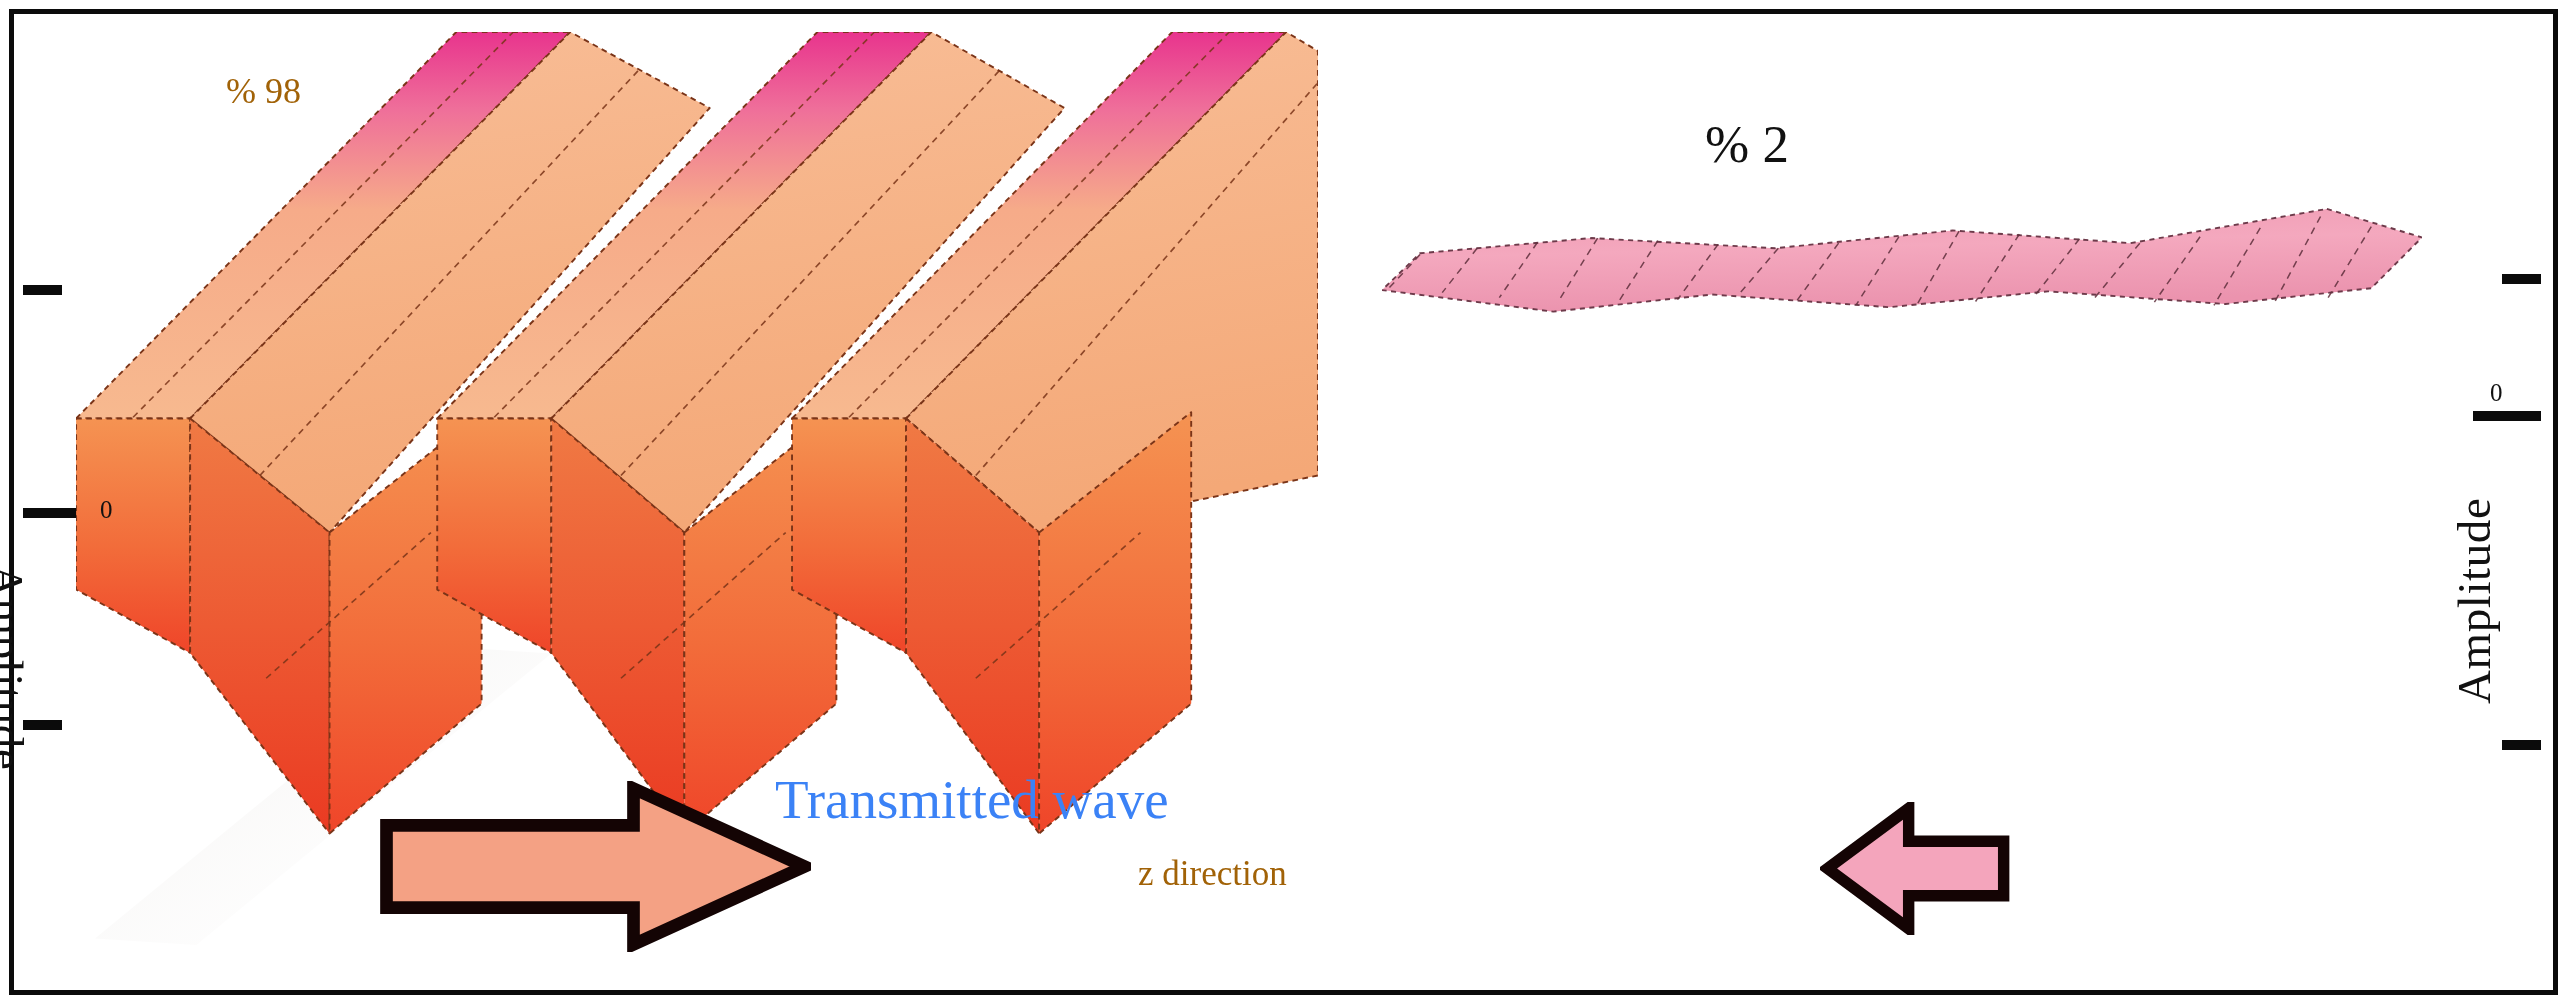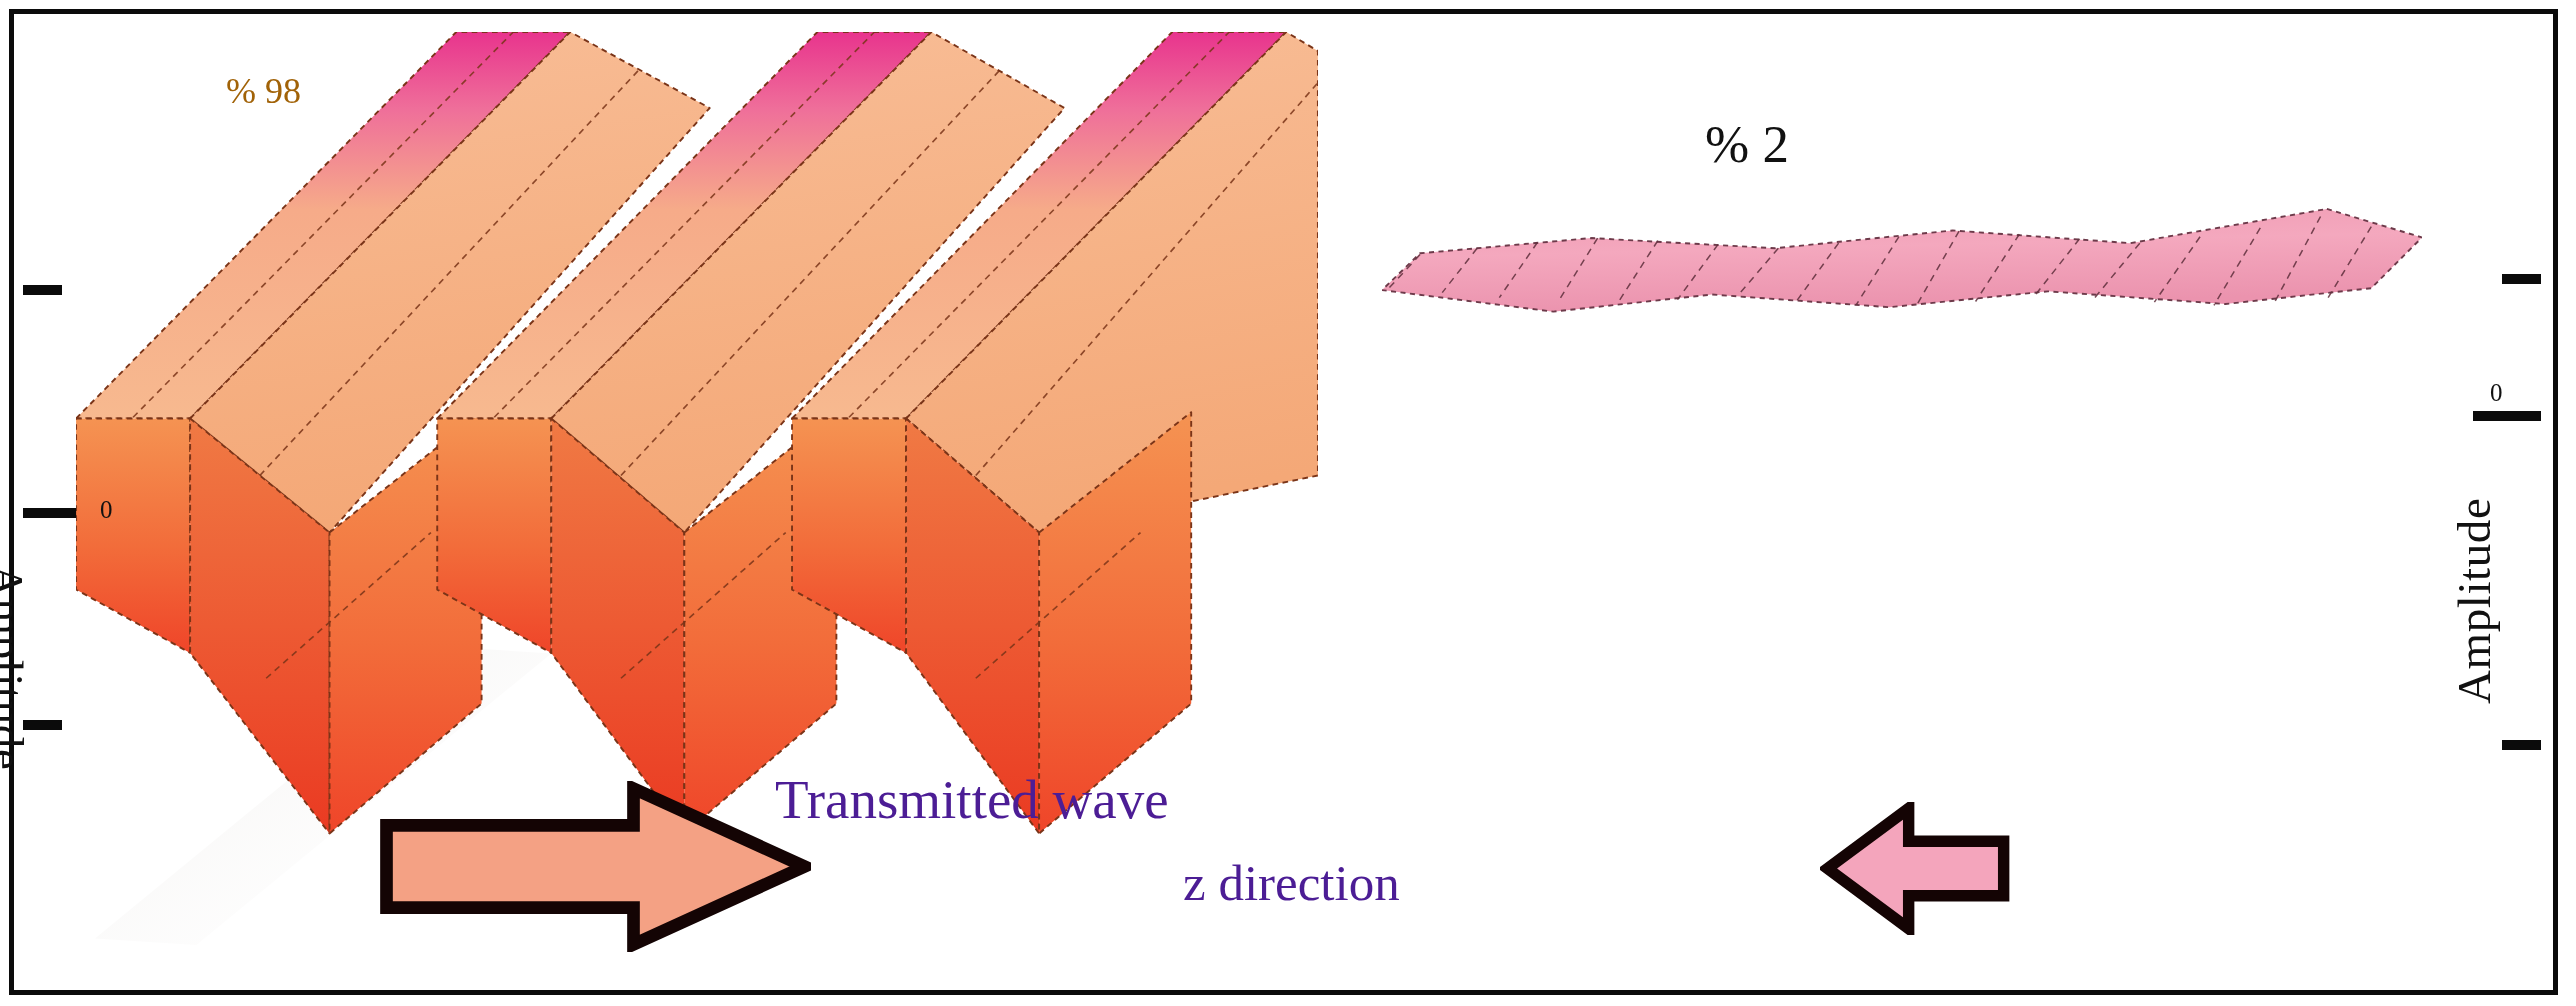--- a/index.html
+++ b/index.html
@@ -20,24 +20,24 @@
   #amp-right{left:2447px;top:704px;font-size:47px;letter-spacing:0.6px;
              transform-origin:0 0;transform:rotate(-90deg);}
 
   #zero-left{position:absolute;left:100px;top:496px;font-size:25px;color:#111;}
   #zero-right{position:absolute;left:2490px;top:379px;font-size:25px;color:#111;}
 
   #pct-left{position:absolute;left:190px;top:70px;font-size:36px;color:#a16207;margin-left:36px;}
   #pct-right{position:absolute;left:1705px;top:114px;font-size:53px;color:#111;}
 
   #lbl-transmitted{position:absolute;left:775px;top:768px;font-size:55px;
-                   color:#4c1d95;}
+                   color:#3b82f6;}
   #lbl-reflected{position:absolute;left:1686px;top:723px;font-size:55px;
                  color:#f4a0b4;}
-  #lbl-zdir{position:absolute;left:1183px;top:854px;font-size:51px;color:#4c1d95;}
+  #lbl-zdir{position:absolute;left:1138px;top:854px;font-size:35px;color:#a16207;}
 
   svg{display:block;}
   #wave-t{position:absolute;left:76px;top:32px;}
   #wave-r{position:absolute;left:1382px;top:177px;}
   #arrow-t{position:absolute;left:380px;top:781px;}
   #arrow-r{position:absolute;left:1820px;top:802px;}
   #shadow{position:absolute;left:95px;top:647px;}
 </style>
 </head>
 <body>

